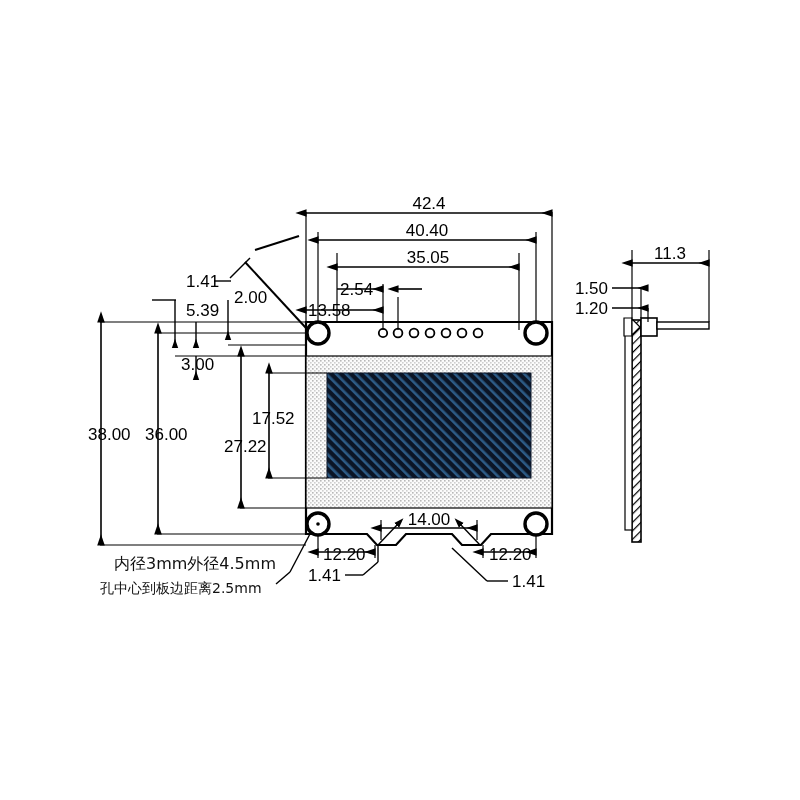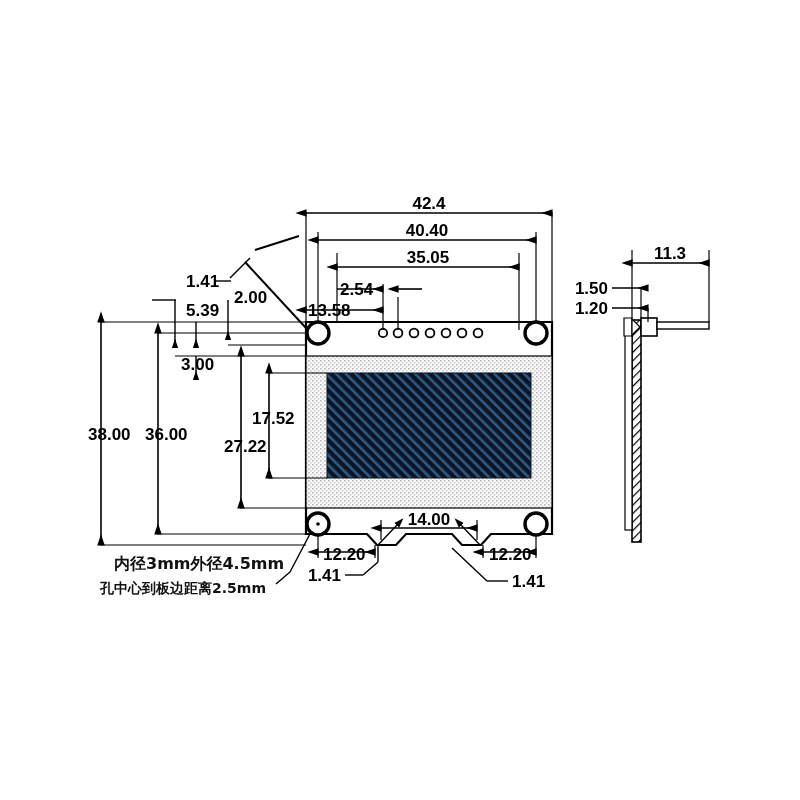--- a/index.html
+++ b/index.html
@@ -11,21 +11,20 @@
     width: 800px;
     height: 800px;
     overflow: hidden;
     font-family: "Liberation Sans", sans-serif;
   }
   #drawing-root {
     position: relative;
     width: 800px;
     height: 664px;
     background: #ffffff;
-    font-weight: bold;
   }
   svg.dwg {
     display: block;
     width: 800px;
     height: 800px;
   }
   .dimtext {
     font-family: "Liberation Sans", sans-serif;
     font-size: 17px;
     fill: #000000;

